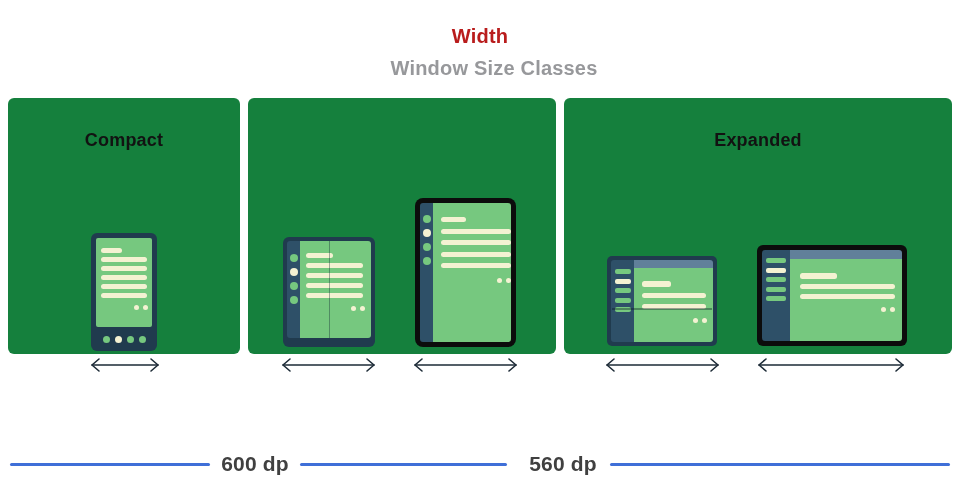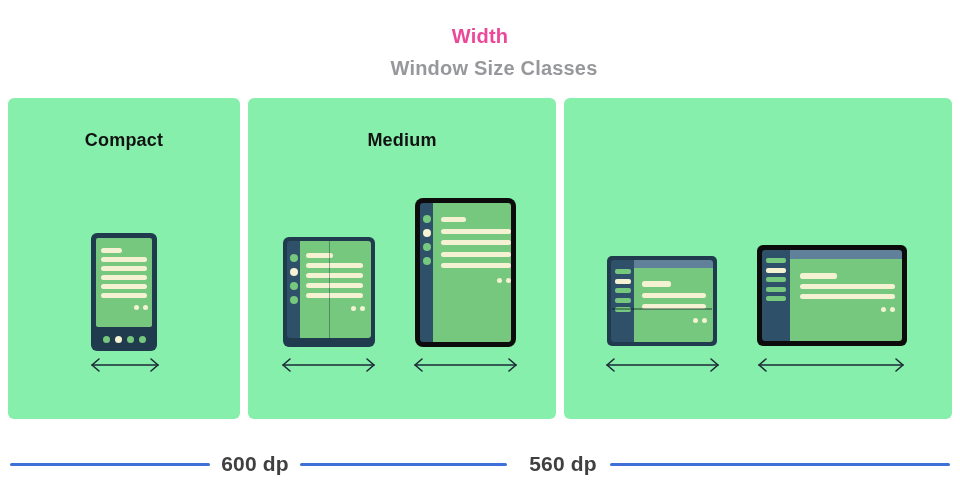--- a/index.html
+++ b/index.html
@@ -2,25 +2,25 @@
 <html><head>
 <meta charset="utf-8">
 <style>
   html,body{margin:0;padding:0;}
   body{
     width:960px;height:494px;position:relative;background:#ffffff;
     font-family:"Liberation Sans","DejaVu Sans",sans-serif;overflow:hidden;
   }
   
   .hdr{position:absolute;top:25px;left:0;width:960px;text-align:center;}
-  .hdr-title{font-size:20px;font-weight:bold;color:#ec4899;letter-spacing:.2px;}
+  .hdr-title{font-size:20px;font-weight:bold;color:#b91c1c;letter-spacing:.2px;}
   .hdr-sub{margin-top:9px;font-size:20px;font-weight:bold;color:#97989b;letter-spacing:.2px;padding-left:28px;}
 
   
-  .panel{position:absolute;top:98px;height:321px;background:#86efac;border-radius:6px;}
+  .panel{position:absolute;top:98px;height:256px;background:#15803d;border-radius:6px;}
   #panel-compact{left:8px;width:232px;}
   #panel-medium{left:248px;width:308px;}
   #panel-expanded{left:564px;width:388px;}
   .panel-title{position:absolute;top:32px;left:0;width:100%;text-align:center;
     font-size:18px;font-weight:bold;color:#121212;letter-spacing:.2px;}
 
   
   .device{position:absolute;box-sizing:border-box;}
   .dev-inner{display:flex;height:100%;border-radius:3px;overflow:hidden;position:relative;}
   .sidebar{background:#2e5068;display:flex;flex-direction:column;align-items:center;flex:none;}
@@ -116,21 +116,20 @@
   </div>
 
   <svg class="arrow" style="left:82px" width="70" height="16">
     <path d="M2 8 H68" stroke="#1d2b37" stroke-width="1.6" fill="none" stroke-linecap="round"></path>
     <path d="M9 2 L2 8 L9 14" stroke="#1d2b37" stroke-width="1.6" fill="none" stroke-linecap="round" stroke-linejoin="round"></path>
     <path d="M61 2 L68 8 L61 14" stroke="#1d2b37" stroke-width="1.6" fill="none" stroke-linecap="round" stroke-linejoin="round"></path>
   </svg>
 </div>
 
 <div class="panel" id="panel-medium">
-  <div class="panel-title">Medium</div>
 
   <div class="device foldable">
     <div class="dev-inner">
       <div class="sidebar">
         <span class="sb-circle c-green"></span>
         <span class="sb-circle c-cream"></span>
         <span class="sb-circle c-green"></span>
         <span class="sb-circle c-green"></span>
       </div>
       <div class="screen">
@@ -180,20 +179,21 @@
     <path d="M86 2 L93 8 L86 14" stroke="#1d2b37" stroke-width="1.6" fill="none" stroke-linecap="round" stroke-linejoin="round"></path>
   </svg>
   <svg class="arrow" style="left:165px" width="105" height="16">
     <path d="M2 8 H103" stroke="#1d2b37" stroke-width="1.6" fill="none" stroke-linecap="round"></path>
     <path d="M9 2 L2 8 L9 14" stroke="#1d2b37" stroke-width="1.6" fill="none" stroke-linecap="round" stroke-linejoin="round"></path>
     <path d="M96 2 L103 8 L96 14" stroke="#1d2b37" stroke-width="1.6" fill="none" stroke-linecap="round" stroke-linejoin="round"></path>
   </svg>
 </div>
 
 <div class="panel" id="panel-expanded">
+  <div class="panel-title">Expanded</div>
 
   <div class="device foldland">
     <div class="dev-inner">
       <div class="sidebar">
         <span class="sb-bar c-green"></span>
         <span class="sb-bar c-cream"></span>
         <span class="sb-bar c-green"></span>
         <span class="sb-bar c-green"></span>
         <span class="sb-bar c-green"></span>
       </div>

